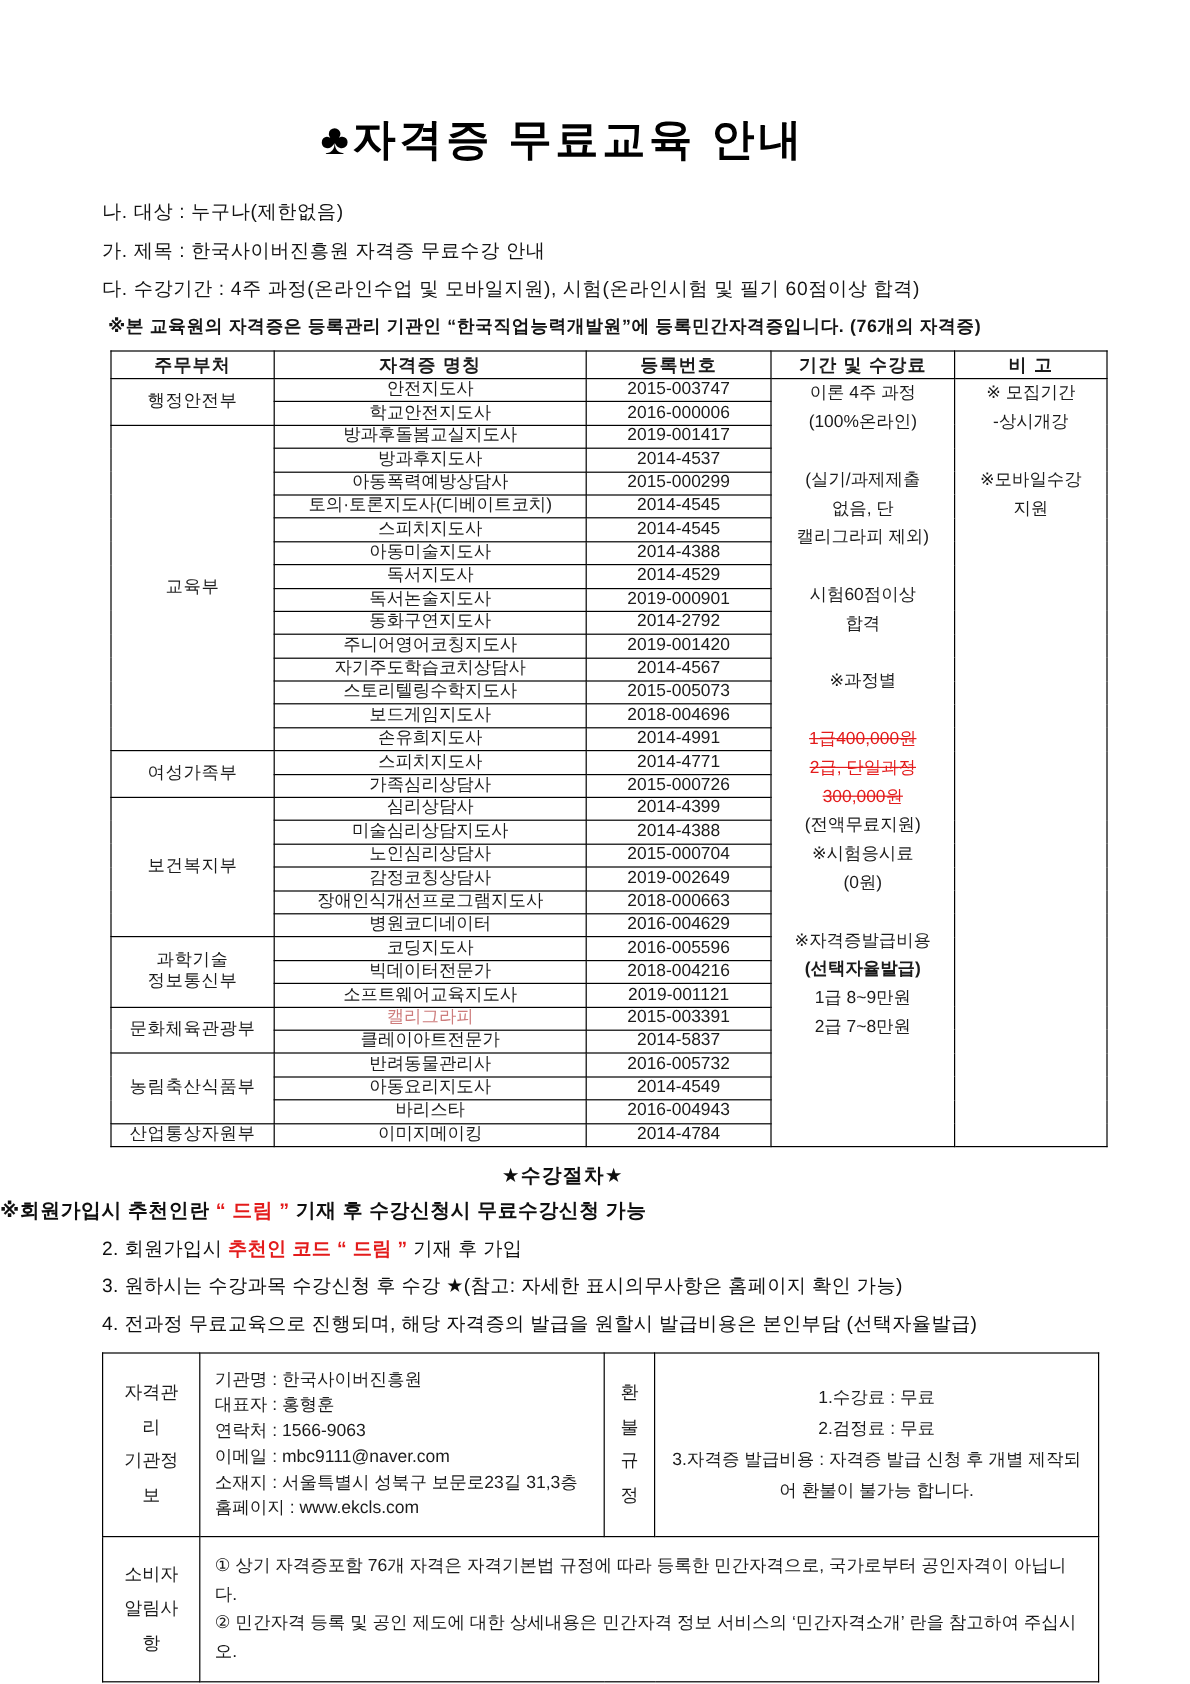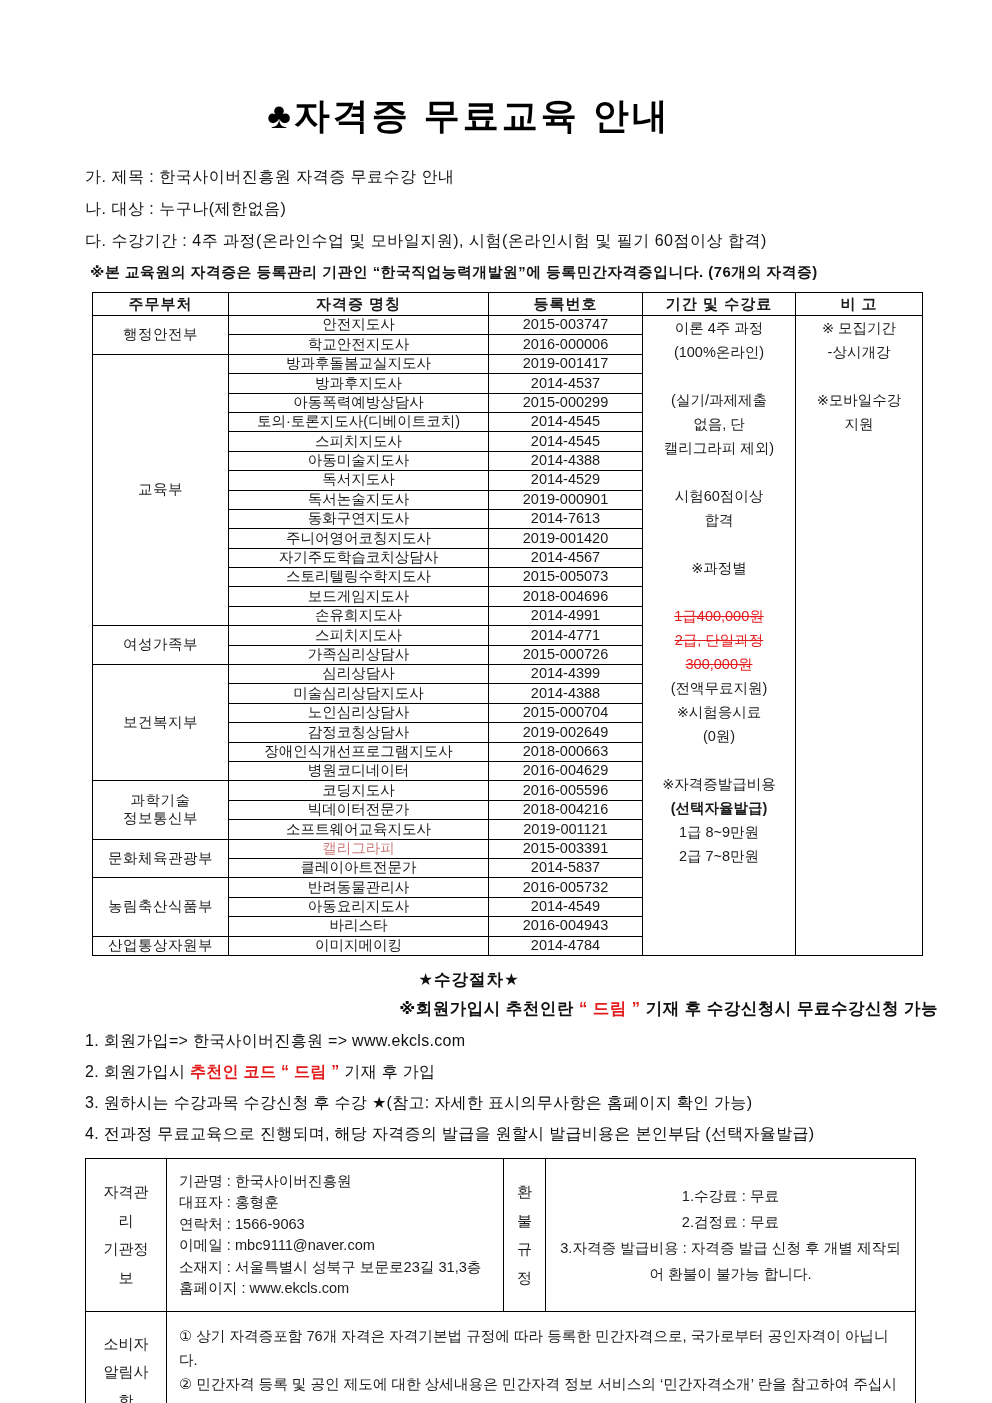--- a/index.html
+++ b/index.html
@@ -39,21 +39,21 @@
   td.fee-cell,td.note-cell{vertical-align:top;}
   td.fee-cell{padding-top:44px;}
   td.note-cell{padding-top:212px;}
   .cell-line{min-height:24px;line-height:24px;font-size:14.5px;}
   .cell-line.strike{color:var(--accent-red);text-decoration:line-through;}
   .cell-line.bold{font-weight:bold;}
   td .muted-red,td.muted-red{color:var(--muted-red);}
 
   .procedure{margin-top:13px;}
   .procedure-heading{text-align:center;font-size:16.5px;font-weight:bold;letter-spacing:1px;}
-  .procedure-sub{text-align:right;font-size:16.5px;font-weight:bold;margin-top:7px;letter-spacing:0.5px;}
+  .procedure-sub{text-align:left;font-size:16.5px;font-weight:bold;margin-top:7px;letter-spacing:0.5px;}
   .red-bold{color:var(--accent-red);font-weight:bold;}
   .step-list{margin:11px 0 0 85px;font-size:16px;}
   .step-item{margin-bottom:10px;letter-spacing:0.3px;}
 
   table.info-table{
     border-collapse:collapse;table-layout:fixed;
     width:830px;margin:13px 0 0 85px;
     font-size:14.6px;color:#1b1b1b;
   }
   table.info-table td{border:1.6px solid #000;padding:12px;vertical-align:middle;}
@@ -67,22 +67,22 @@
   .info-line{white-space:normal;}
 </style>
 </head>
 <body>
 
 <div class="page">
 
   <h1 class="doc-title">♣자격증 무료교육 안내</h1>
 
   <div class="intro">
+      <div class="intro-line">나. 대상 : 누구나(제한없음)</div>
       <div class="intro-line">가. 제목 : 한국사이버진흥원 자격증 무료수강 안내</div>
-      <div class="intro-line">나. 대상 : 누구나(제한없음)</div>
       <div class="intro-line">다. 수강기간 : 4주 과정(온라인수업 및 모바일지원), 시험(온라인시험 및 필기 60점이상 합격)</div>
       <div class="intro-line intro-note">※본 교육원의 자격증은 등록관리 기관인 “한국직업능력개발원”에 등록민간자격증입니다. (76개의 자격증)</div>
     </div>
 
   <table class="cert-table">
     <colgroup>
       <col style="width:136px">
         <col style="width:260px">
         <col style="width:154px">
         <col style="width:153px">
@@ -167,21 +167,21 @@
         <tr>
           <td>독서지도사</td>
           <td>2014-4529</td>
         </tr>
         <tr>
           <td>독서논술지도사</td>
           <td>2019-000901</td>
         </tr>
         <tr>
           <td>동화구연지도사</td>
-          <td>2014-7613</td>
+          <td>2014-2792</td>
         </tr>
         <tr>
           <td>주니어영어코칭지도사</td>
           <td>2019-001420</td>
         </tr>
         <tr>
           <td>자기주도학습코치상담사</td>
           <td>2014-4567</td>
         </tr>
         <tr>
@@ -271,21 +271,20 @@
           <td>이미지메이킹</td>
           <td>2014-4784</td>
         </tr>
       </tbody>
   </table>
 
   <div class="procedure">
     <div class="procedure-heading">★수강절차★</div>
     <div class="procedure-sub"><span>※회원가입시 추천인란 </span><span class="red-bold">“ 드림 ”</span><span> 기재 후 수강신청시 무료수강신청 가능</span></div>
     <div class="step-list">
-        <div class="step-item"><span>1. 회원가입=&gt; 한국사이버진흥원 =&gt; www.ekcls.com</span></div>
         <div class="step-item"><span>2. 회원가입시 </span><span class="red-bold">추천인 코드 “ 드림 ”</span><span> 기재 후 가입</span></div>
         <div class="step-item"><span>3. 원하시는 수강과목 수강신청 후 수강 ★(참고: 자세한 표시의무사항은 홈페이지 확인 가능)</span></div>
         <div class="step-item"><span>4. 전과정 무료교육으로 진행되며, 해당 자격증의 발급을 원할시 발급비용은 본인부담 (선택자율발급)</span></div>
       </div>
   </div>
 
   <table class="info-table">
     <colgroup>
       <col style="width:81px">
         <col style="width:337px">

